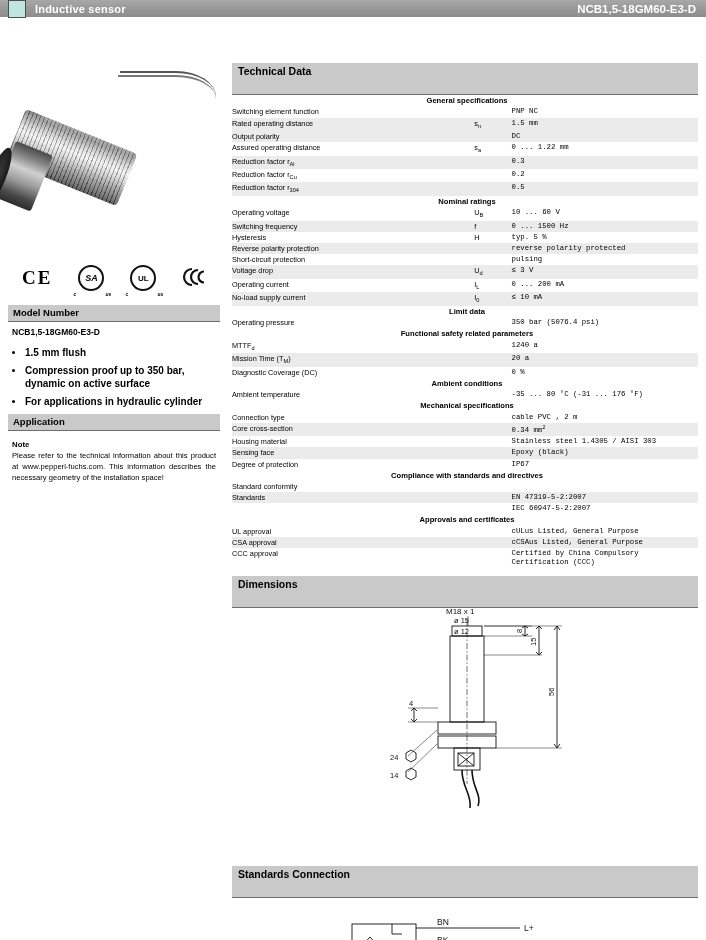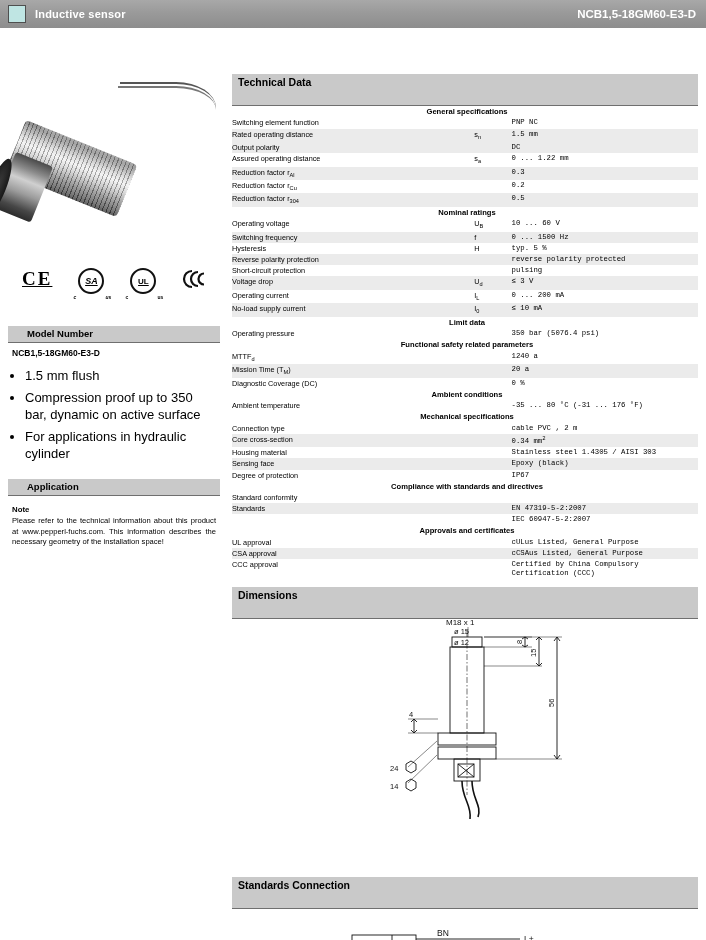--- a/index.html
+++ b/index.html
@@ -8,21 +8,21 @@
     width: 706px; height: 940px;
     font-family: "Liberation Sans", sans-serif;
     font-size: 7.5px;
     color: #000;
     background: #fff;
     position: relative;
     overflow: hidden;
   }
   
   .doc-header {
-    height: 28px;
+    height: 17px;
     background: linear-gradient(to bottom, #a8a8a8 0%, #9a9a9a 45%, #8d8d8d 100%);
     display: flex; align-items: center;
     position: relative;
   }
   .hdr-swatch {
     width: 18px; height: 18px;
     background: #bfe5e3;
     border: 1px solid #4f4f4f;
     margin-left: 8px;
   }
@@ -103,50 +103,49 @@
     position: absolute; left: 30px; top: 70px;
     width: 106px; height: 14px;
     transform: rotate(22deg);
     background: rgba(255,255,255,.35);
     filter: blur(2px);
     border-radius: 6px;
   }
   
   .marks {
     position: relative; height: 42px; margin-top: 4px;
-    display: flex; gap: 26px;
+    display: flex; align-items: center; gap: 26px;
     padding-left: 14px;
-    text-decoration: underline;
   }
   .mark-ce { font-size: 19px; font-weight: bold; letter-spacing: 2px; font-family: "Liberation Serif", serif; }
   .mark-round {
     width: 26px; height: 26px; border-radius: 50%;
     border: 2px solid #111;
     display: flex; align-items: center; justify-content: center;
     font-size: 9px; font-weight: bold; font-style: italic;
     position: relative;
   }
   .mark-round.ul { border-radius: 50%; font-style: normal; font-size: 8px; }
   .mark-sub {
     position: absolute; left: -7px; bottom: -8px; font-size: 5px; font-weight: bold;
   }
   .mark-sub.r { left: auto; right: -9px; }
   .mark-ccc { font-size: 12px; font-weight: bold; }
   
   .sec-bar {
     background: #c9c9c9;
     border-bottom: 1.6px solid #6f6f6f;
     font-size: 9.5px; font-weight: bold;
-    padding: 2px 5px 3px 19px;
-    margin-top: 16px;
+    padding: 2px 5px 3px 5px;
+    margin-top: 6px;
   }
   .sec-body { padding: 5px 4px 0 4px; }
   .model-num { font-size: 8.5px; font-weight: bold; }
   ul.features { margin: 4px 0 0 0; padding-left: 13px; }
-  ul.features li { font-size: 13px; font-weight: normal; margin-bottom: 4px; line-height: 1.35; }
+  ul.features li { font-size: 10px; font-weight: bold; margin-bottom: 4px; line-height: 1.35; }
   .note-title { font-size: 7.8px; font-weight: bold; margin-top: 4px; }
   .note-text { font-size: 7.6px; text-align: justify; line-height: 1.42; margin-top: 2px; }
   
   .rsec-bar {
     background: #c9c9c9;
     border-bottom: 1.6px solid #6f6f6f;
     font-size: 10.5px; font-weight: bold;
     padding: 2px 6px 17px 6px;
   }
   table.spec { width: 100%; border-collapse: collapse; }

